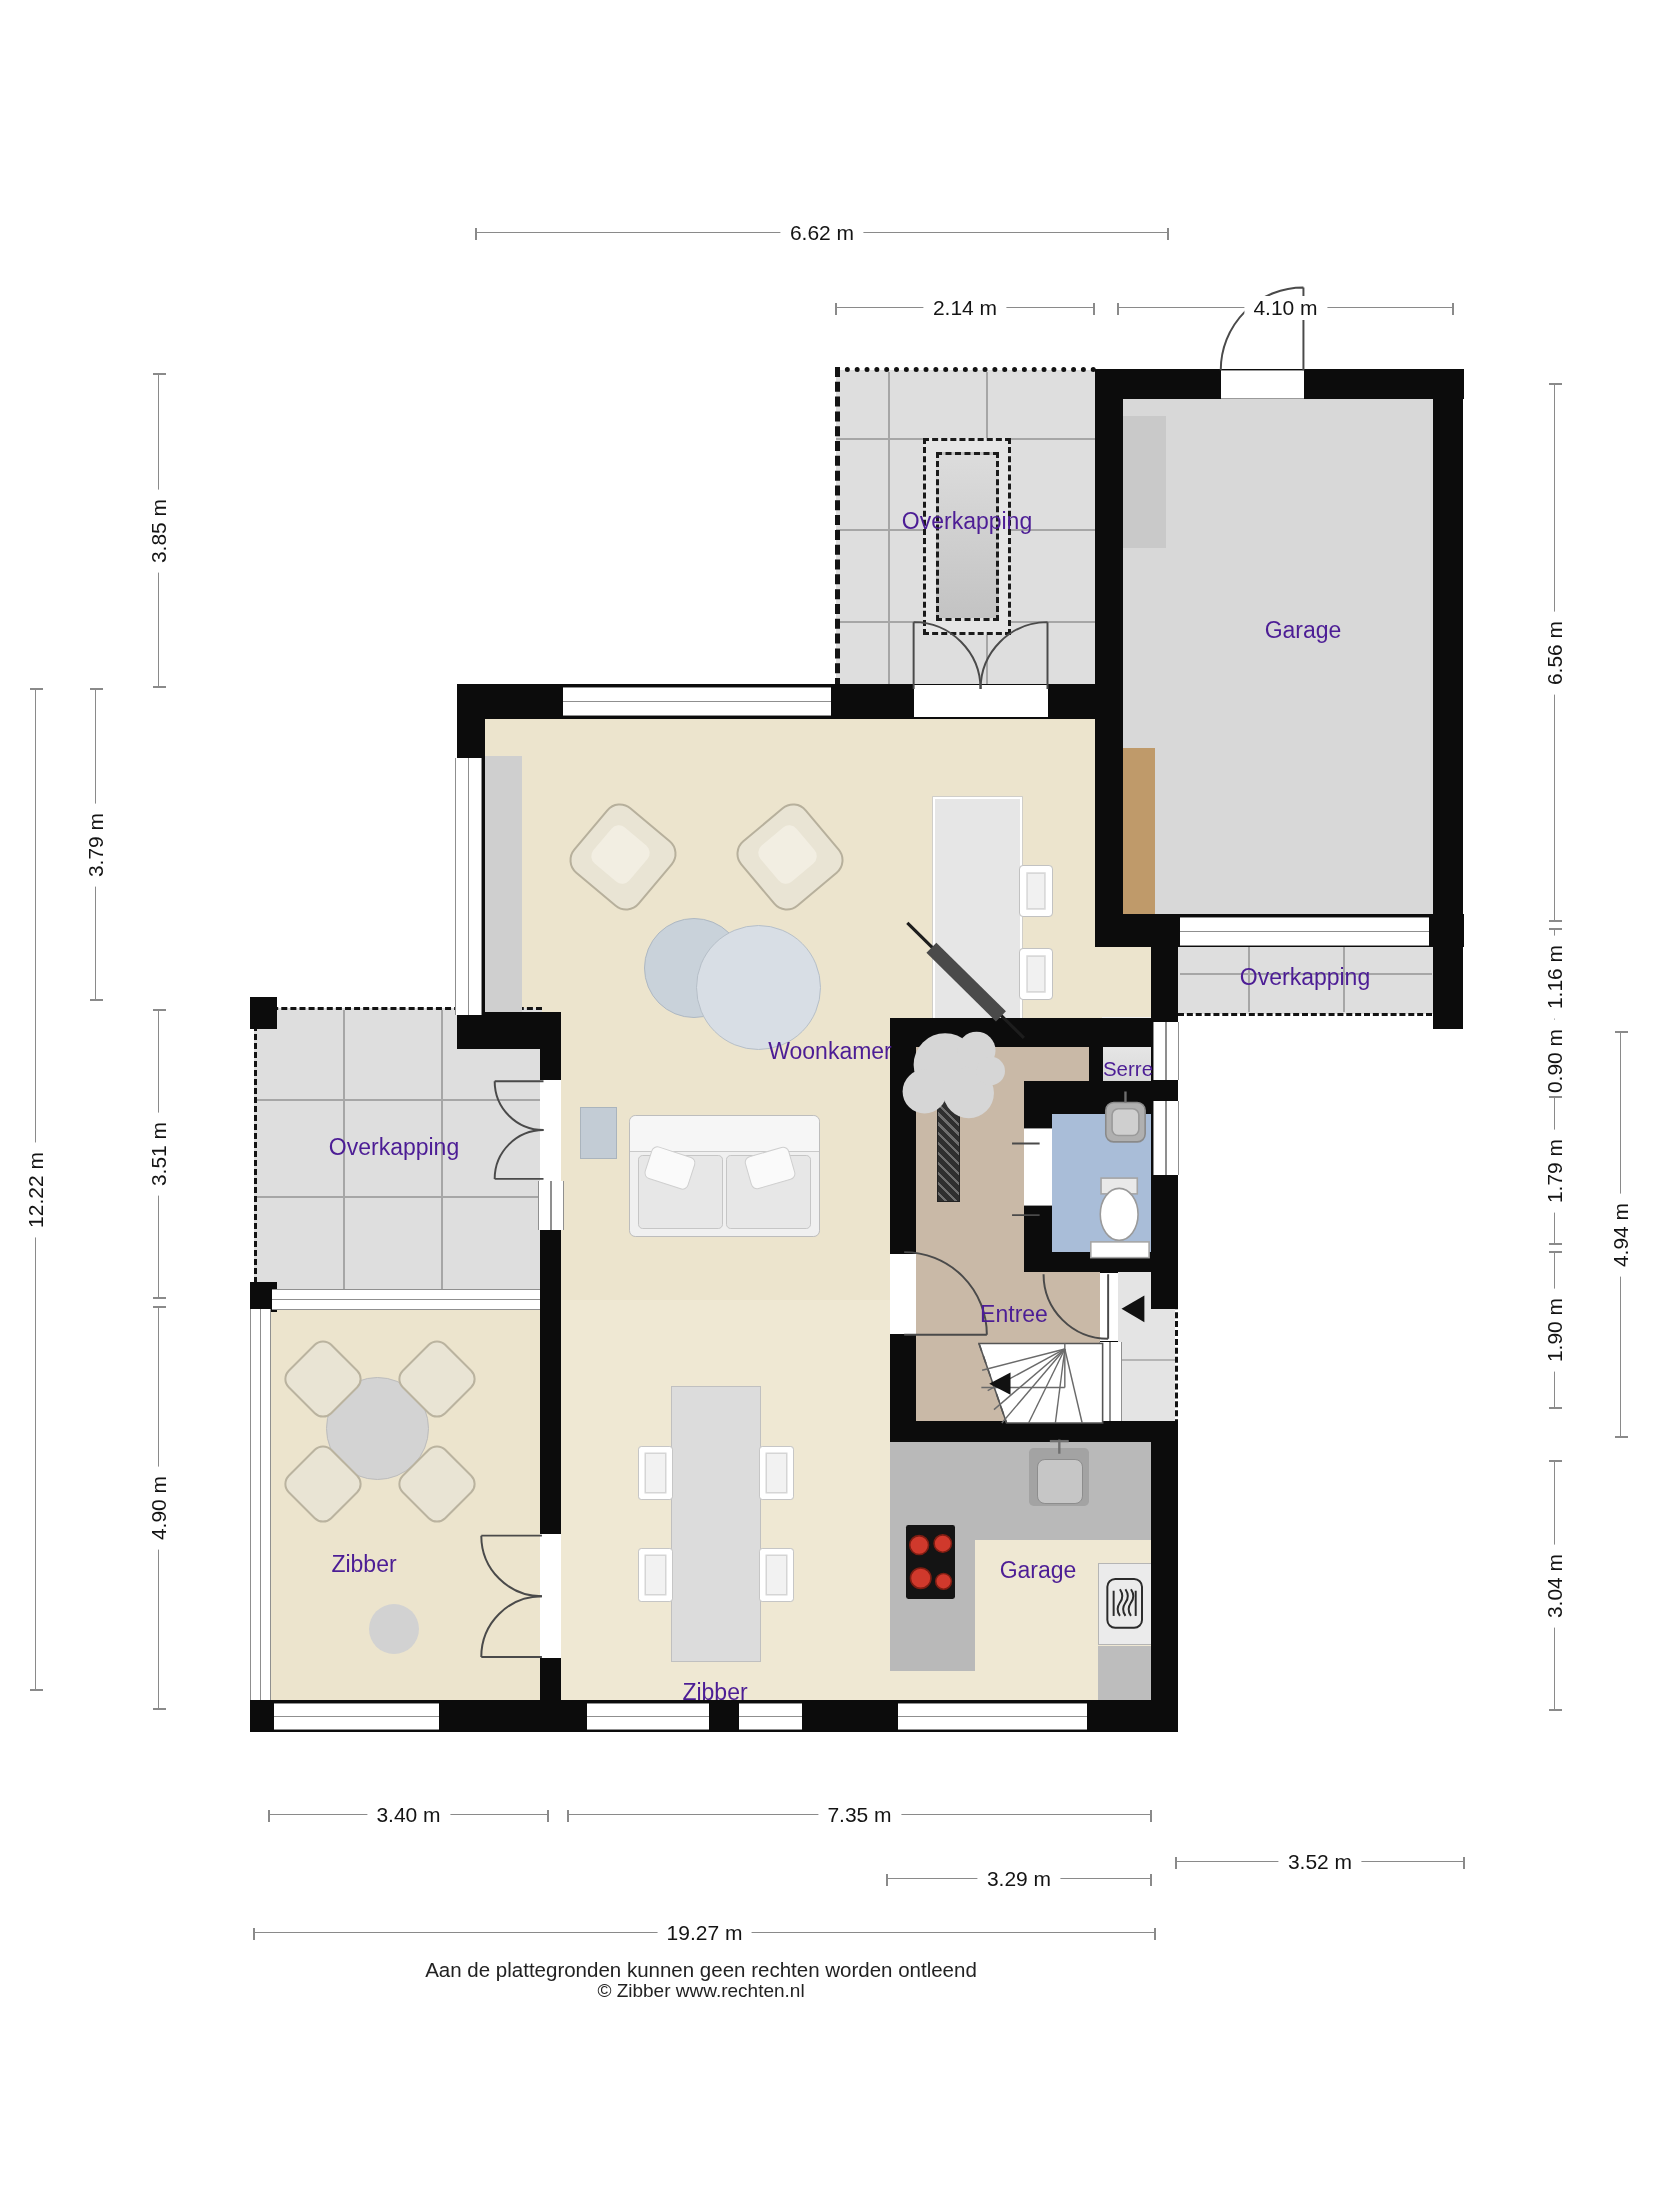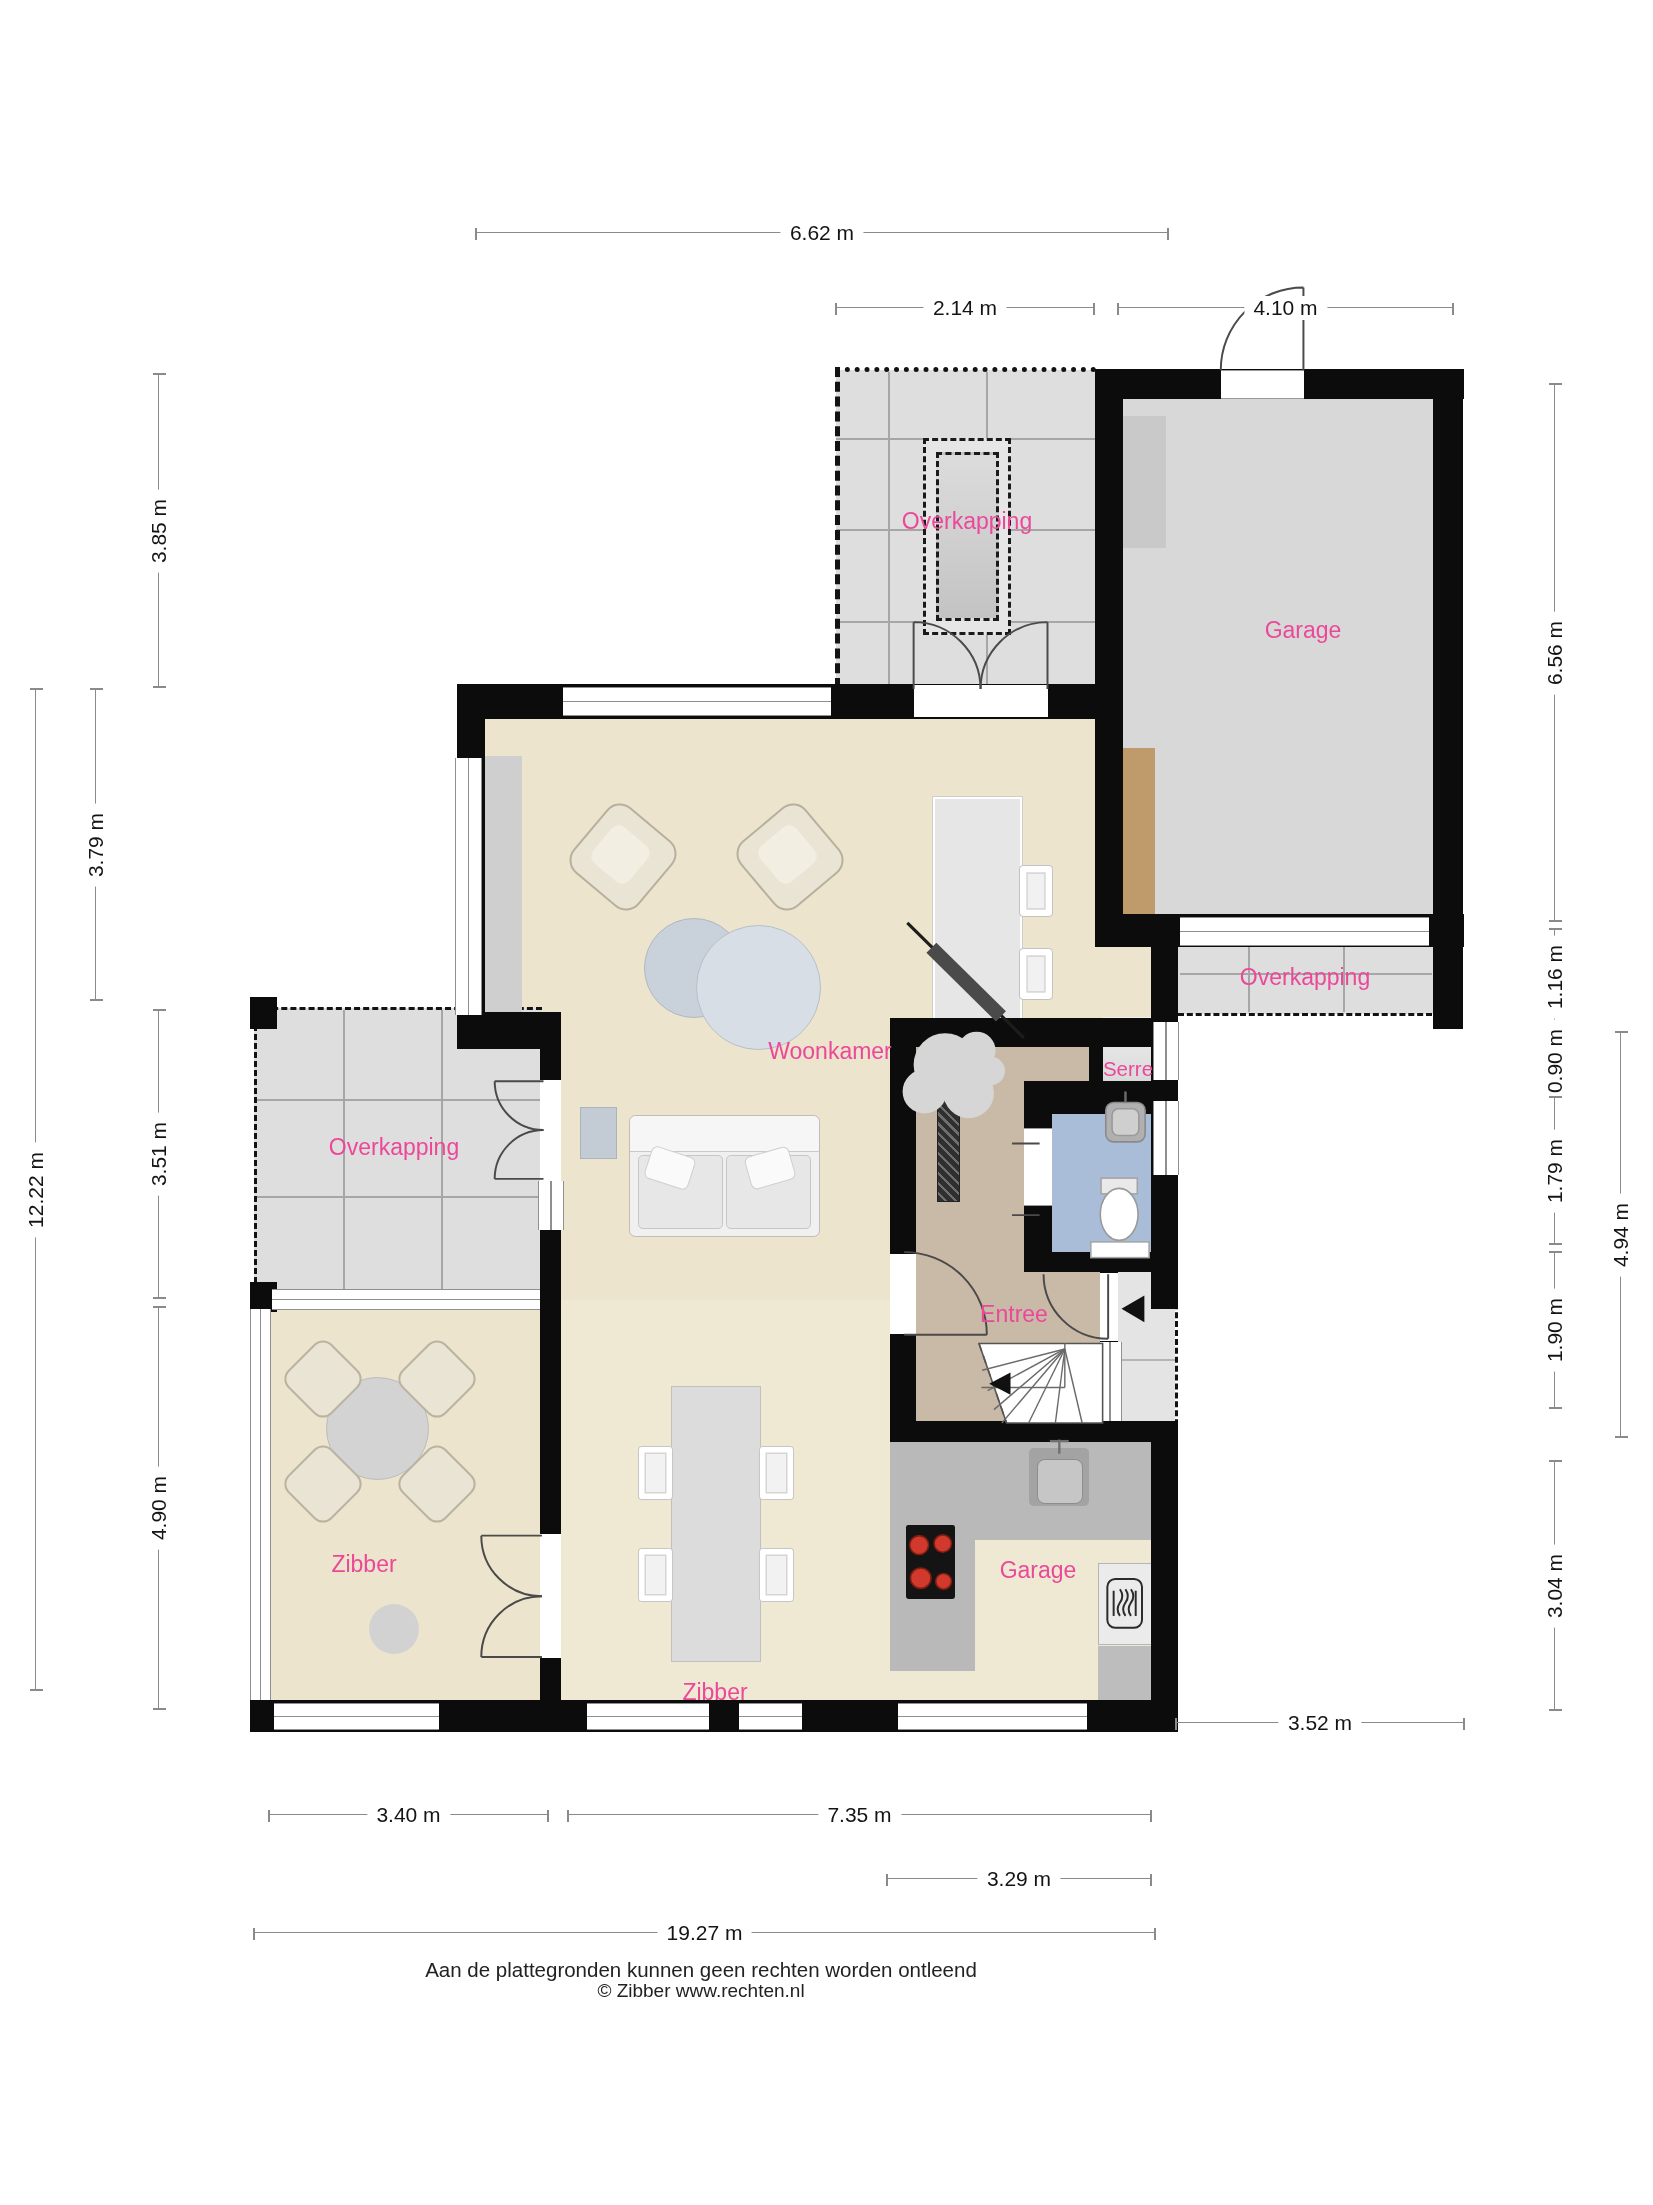--- a/index.html
+++ b/index.html
@@ -8,21 +8,21 @@
   .abs{position:absolute;}
   .wall{position:absolute;background:#0c0c0c;}
   .floor{position:absolute;}
   .winh{position:absolute;background:#fff;border-top:1.6px solid #8f8f8f;border-bottom:1.6px solid #8f8f8f;}
   .winh::after{content:"";position:absolute;left:0;right:0;top:50%;height:1.6px;margin-top:-0.8px;background:#8f8f8f;}
   .winv{position:absolute;background:#fff;border-left:1.6px solid #8f8f8f;border-right:1.6px solid #8f8f8f;}
   .winv::after{content:"";position:absolute;top:0;bottom:0;left:50%;width:1.6px;margin-left:-0.8px;background:#8f8f8f;}
   .gap{position:absolute;background:#fff;}
   .glv{position:absolute;width:1.6px;background:#a6a6a6;}
   .glh{position:absolute;height:1.6px;background:#a6a6a6;}
-  .rlabel{position:absolute;transform:translate(-50%,-50%);font-size:23px;color:#ec4899;white-space:nowrap;}
+  .rlabel{position:absolute;transform:translate(-50%,-50%);font-size:23px;color:#4c1d95;white-space:nowrap;}
   .hdim{position:absolute;border-top:1.6px solid #8a8a8a;height:0;}
   .hdim::before,.hdim::after{content:"";position:absolute;top:-5.5px;width:1.6px;height:12.6px;background:#8a8a8a;}
   .hdim::before{left:-0.8px}.hdim::after{right:-0.8px}
   .vdim{position:absolute;border-left:1.6px solid #8a8a8a;width:0;}
   .vdim::before,.vdim::after{content:"";position:absolute;left:-6.3px;width:13.4px;height:1.6px;background:#8a8a8a;}
   .vdim::before{top:-0.8px}.vdim::after{bottom:-0.8px}
   .dlab{position:absolute;background:#fff;font-size:21px;color:#141414;padding:0 9.5px;white-space:nowrap;}
   .hdim .dlab{left:50%;top:0;transform:translate(-50%,-50%);}
   .vdim .dlab{left:0;top:50%;transform:translate(-50%,-50%) rotate(-90deg);}
   .footer{position:absolute;transform:translateX(-50%);color:#222;white-space:nowrap;}
@@ -285,21 +285,21 @@
   <div class="vdim" style="left:1620px;top:1032px;height:405px;">
     <span class="dlab">4.94 m</span>
     </div>
 
   <div class="hdim" style="left:269px;top:1814px;width:279px;">
     <span class="dlab">3.40 m</span>
     </div>
   <div class="hdim" style="left:568px;top:1814px;width:583px;">
     <span class="dlab">7.35 m</span>
     </div>
-  <div class="hdim" style="left:1176px;top:1722px;width:288px;text-align:center;">
+  <div class="hdim" style="left:1176px;top:1861px;width:288px;text-align:center;">
     <span class="dlab">3.52 m</span>
     </div>
   <div class="hdim" style="left:887px;top:1878px;width:264px;">
     <span class="dlab">3.29 m</span>
     </div>
   <div class="hdim" style="left:254px;top:1932px;width:901px;">
     <span class="dlab">19.27 m</span>
     </div>
 
   <div class="footer" style="left:701px;top:1958px;font-size:20.5px;">Aan de plattegronden kunnen geen rechten worden ontleend</div>

